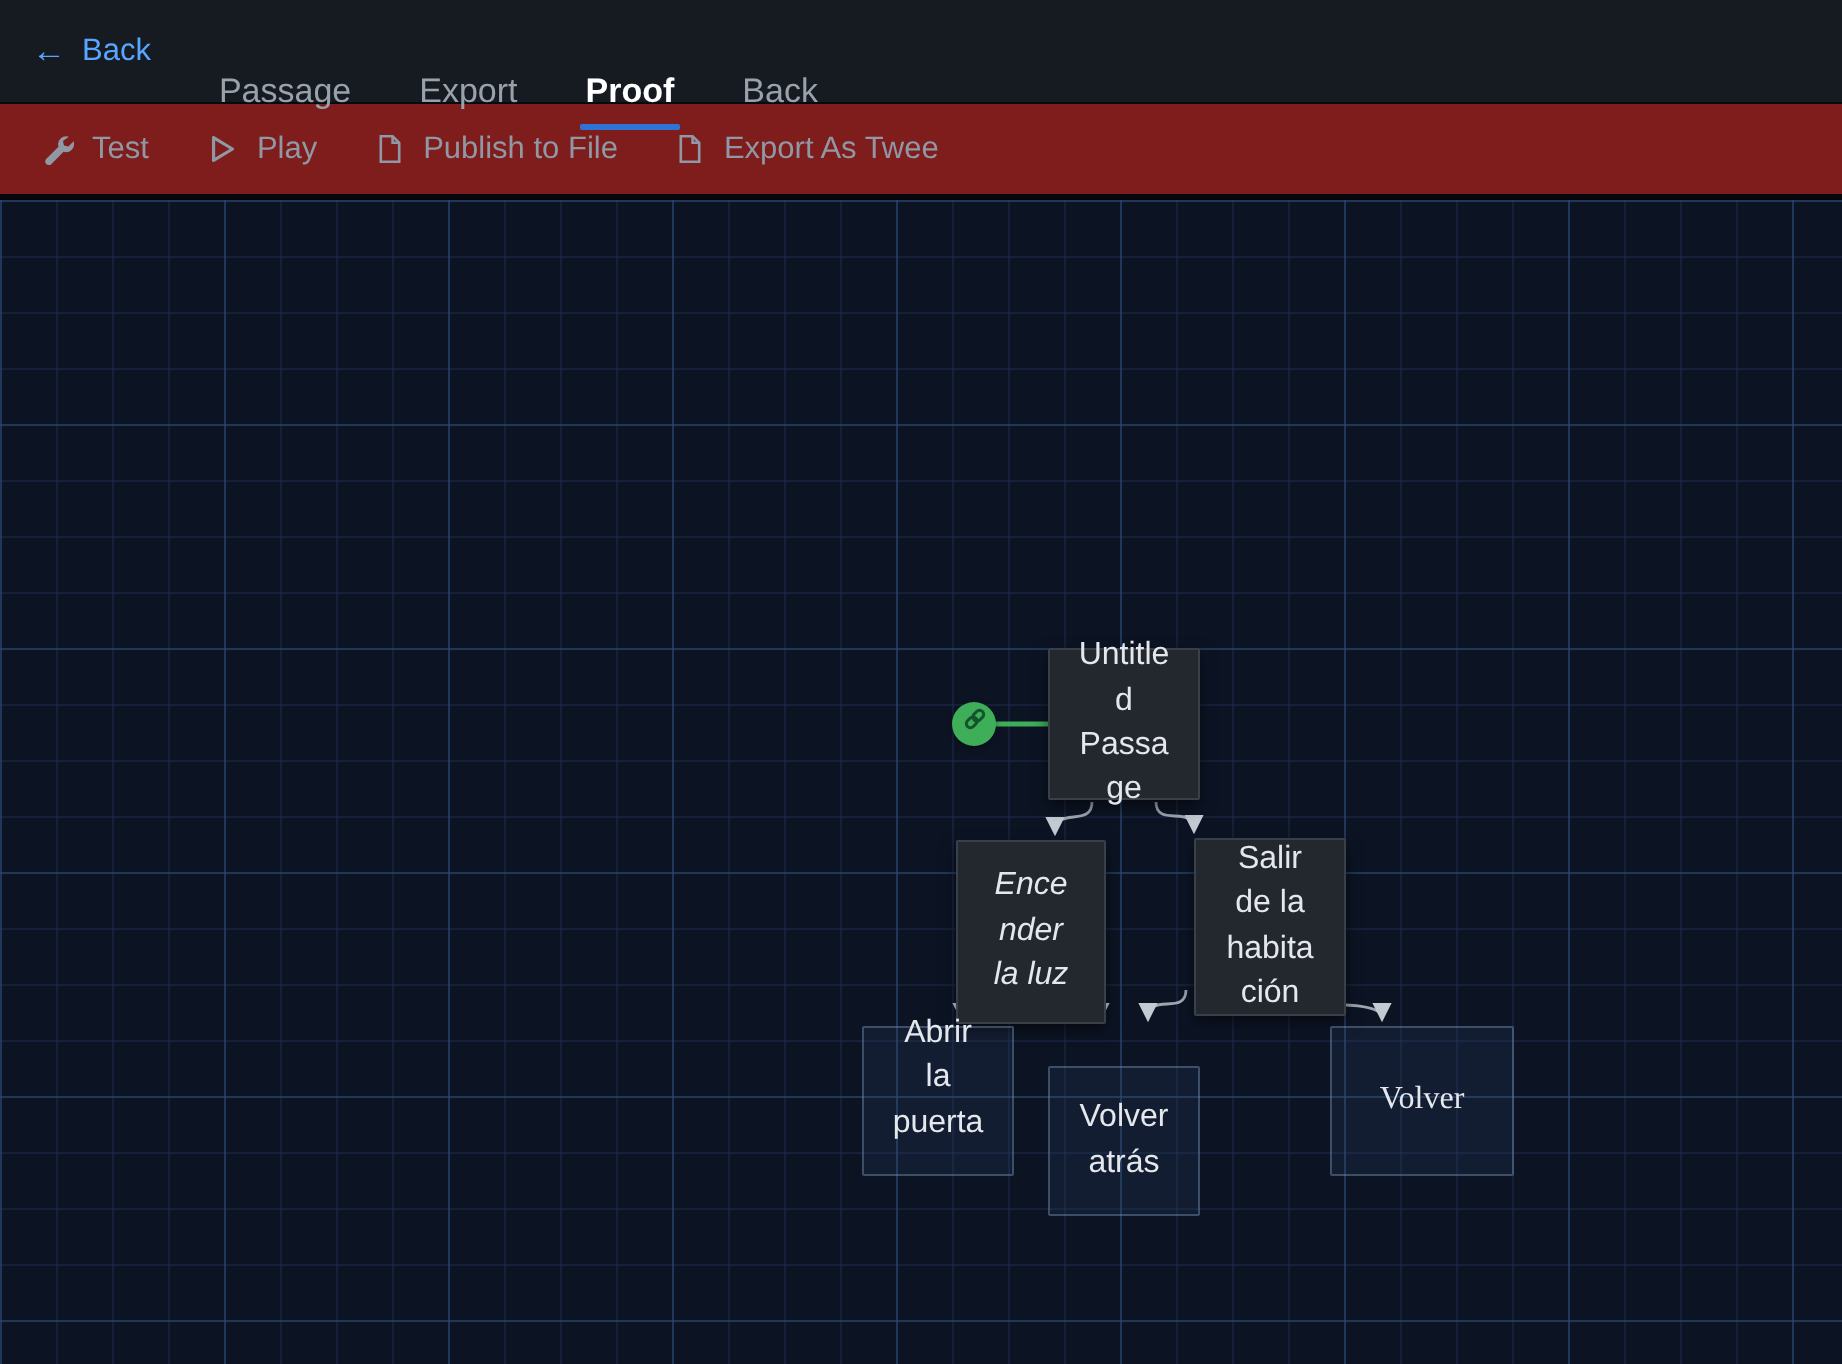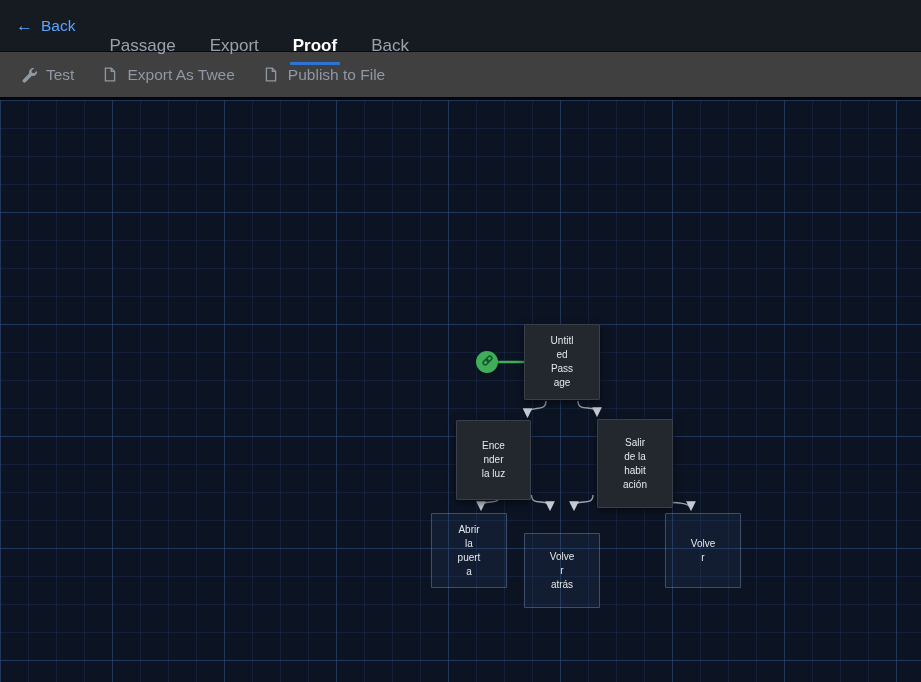--- a/index.html
+++ b/index.html
@@ -35,21 +35,21 @@
     white-space:nowrap;
     margin-top:40px;
   }
   .tab.active{color:#ffffff;font-weight:bold;}
   .tab.active::after{
     content:"";position:absolute;left:-3px;right:-3px;bottom:-9px;height:3px;
     background:var(--underline);border-radius:1px;
   }
   
   .toolbar{
-    height:45px;background:#404040;display:flex;align-items:center;
+    height:45px;background:#7f1d1d;display:flex;align-items:center;
     padding:0 6px;
   }
   .tool{
     display:flex;align-items:center;gap:9px;color:#8f98a4;
     font-size:15.5px;padding:6px 14px;cursor:pointer;white-space:nowrap;
   }
   .tool .ticon{display:flex;align-items:center;}
   .tool svg{display:block;}
   .gap-strip{height:3px;background:#05070c;}
   
@@ -59,22 +59,22 @@
     background-image:
       linear-gradient(rgba(42,74,118,.55) 1px, transparent 1px),
       linear-gradient(90deg, rgba(42,74,118,.55) 1px, transparent 1px),
       linear-gradient(rgba(28,48,80,.45) 1px, transparent 1px),
       linear-gradient(90deg, rgba(28,48,80,.45) 1px, transparent 1px);
     background-size:112px 112px,112px 112px,28px 28px,28px 28px;
   }
   #links{position:absolute;left:0;top:0;width:100%;height:100%;pointer-events:none;}
   .passage{
     position:absolute;display:flex;align-items:center;justify-content:center;
-    text-align:center;color:#e4e7eb;font-size:10px;line-height:1.4;
-    padding:24px;cursor:pointer;border-radius:1px;word-break:break-word;
+    text-align:center;color:#e4e7eb;font-size:16px;line-height:1.4;
+    padding:14px;cursor:pointer;border-radius:1px;word-break:break-word;
   }
   .passage.solid{
     background:#23272e;border:1px solid #3a404a;
     box-shadow:0 3px 8px rgba(0,0,0,.55);
   }
   .passage.empty{
     background:rgba(58,82,120,.16);border:1px solid rgba(130,158,198,.38);
   }
   .start-badge{
     position:absolute;width:22px;height:22px;border-radius:50%;
@@ -102,39 +102,47 @@
     <div class="tool">
       <span class="ticon">
         <svg width="17" height="17" viewBox="0 0 16 16">
           <path fill="currentColor" d="M13.6 2.2a3.8 3.8 0 0 0-4.9 4.7L3 12.6a1.7 1.7 0 1 0 2.4 2.4l5.7-5.7a3.8 3.8 0 0 0 4.7-4.9L13.4 6.8l-2.1-.5-.5-2.1z"></path>
         </svg>
       </span>
       <span class="tlabel">Test</span>
     </div>
     <div class="tool">
       <span class="ticon">
-        <svg width="16" height="17" viewBox="0 0 16 16">
-          <g fill="none" stroke="currentColor" stroke-width="1.3">
-            <path d="M3.4 1.6h5.9l3.3 3.3v9.5H3.4z"></path>
-            <path d="M9.3 1.6v3.3h3.3"></path>
-          </g>
+        <svg width="17" height="17" viewBox="0 0 16 16">
+          <path d="M4.5 2.6v10.8L13.4 8z" fill="none" stroke="currentColor" stroke-width="1.5" stroke-linejoin="round"></path>
         </svg>
       </span>
-      <span class="tlabel">Export As Twee</span>
+      <span class="tlabel">Play</span>
     </div>
     <div class="tool">
       <span class="ticon">
         <svg width="16" height="17" viewBox="0 0 16 16">
           <g fill="none" stroke="currentColor" stroke-width="1.3">
             <path d="M3.4 1.6h5.9l3.3 3.3v9.5H3.4z"></path>
             <path d="M9.3 1.6v3.3h3.3"></path>
           </g>
         </svg>
       </span>
       <span class="tlabel">Publish to File</span>
+    </div>
+    <div class="tool">
+      <span class="ticon">
+        <svg width="16" height="17" viewBox="0 0 16 16">
+          <g fill="none" stroke="currentColor" stroke-width="1.3">
+            <path d="M3.4 1.6h5.9l3.3 3.3v9.5H3.4z"></path>
+            <path d="M9.3 1.6v3.3h3.3"></path>
+          </g>
+        </svg>
+      </span>
+      <span class="tlabel">Export As Twee</span>
     </div>
   </div>
 <div class="gap-strip"></div>
 
 <div class="canvas" id="canvas">
   <svg id="links" viewBox="0 0 921 582">
       <defs>
         <marker id="ah" markerWidth="7" markerHeight="7" refX="5.5" refY="3.5" orient="auto">
           <path d="M0 0 L7 3.5 L0 7 z" fill="#c4cad2"></path>
         </marker>
@@ -151,28 +159,28 @@
       <span>Untitled Passage</span>
     </div>
     <div class="start-badge" style="left: 476px; top: 251px;">
       <span><svg width="13" height="13" viewBox="0 0 14 14">
           <g fill="none" stroke="#14532d" stroke-width="1.6" transform="rotate(-45 7 7)">
             <rect x="1.3" y="4.8" width="6.4" height="4.4" rx="2.2"></rect>
             <rect x="6.3" y="4.8" width="6.4" height="4.4" rx="2.2"></rect>
           </g>
         </svg></span>
     </div>
-    <div class="passage solid" style="left: 456px; top: 320px; width: 75px; height: 80px;">
+    <div class="passage solid" style="left: 478px; top: 320px; width: 75px; height: 92px; font-style: italic;">
       <span>Encender la luz</span>
     </div>
     <div class="passage solid" style="left: 597px; top: 319px; width: 76px; height: 89px; justify-content: flex-end;">
       <span>Salir de la habitación</span>
     </div>
-    <div class="passage empty" style="left: 431px; top: 413px; width: 76px; height: 75px;">
+    <div class="passage empty" style="left: 431px; top: 413px; width: 76px; height: 75px; align-items: flex-end;">
       <span>Abrir la puerta</span>
     </div>
     <div class="passage empty" style="left: 524px; top: 433px; width: 76px; height: 75px;">
       <span>Volver atrás</span>
     </div>
-    <div class="passage empty" style="left: 665px; top: 413px; width: 76px; height: 75px;">
+    <div class="passage empty" style="left: 665px; top: 413px; width: 92px; height: 75px; font-family: Liberation Serif, serif;">
       <span>Volver</span>
     </div>
   </div>
 
 </body></html>

